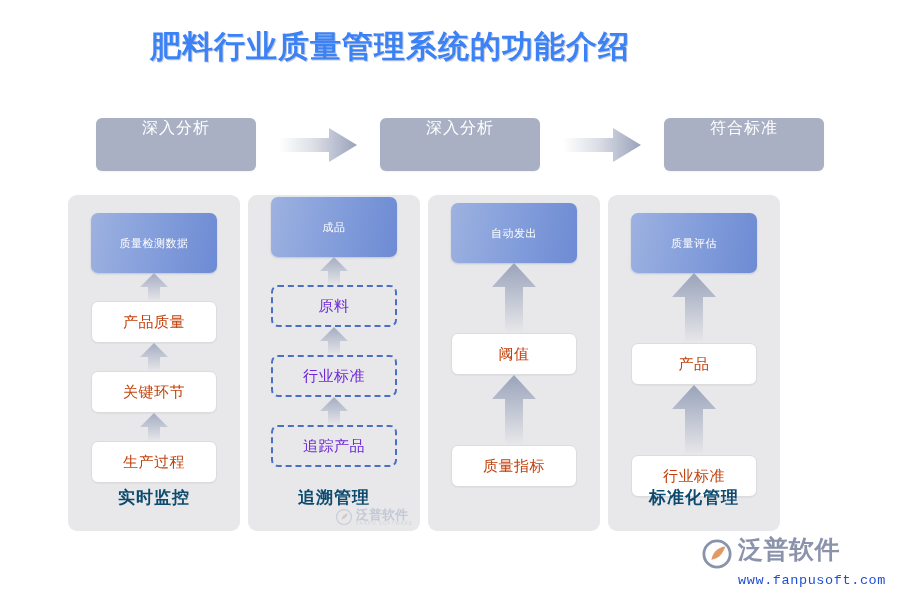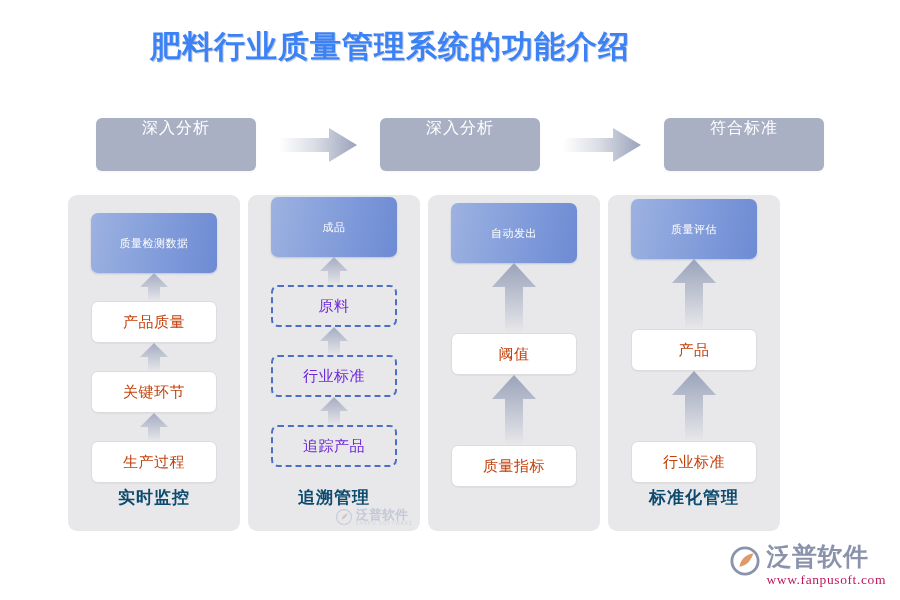--- a/index.html
+++ b/index.html
@@ -178,24 +178,24 @@
   .brand-name {
     font-size: 25px;
     font-weight: bold;
     color: #8a93ab;
     line-height: 1;
     font-family: "Liberation Sans", sans-serif;
     letter-spacing: 0.5px;
   }
   .brand-url {
     font-size: 13.5px;
-    color: #be185d;
-    font-family: Liberation Serif, serif;
+    color: #1d4ed8;
+    font-family: Liberation Mono, monospace;
     letter-spacing: 0.6px;
-    margin-top: 3px;
+    margin-top: 11px;
   }
 </style>
 </head>
 <body>
 
 <div class="page-title">肥料行业质量管理系统的功能介绍</div>
 
 <div class="flow-row">
 
   <div class="flow-pill">
@@ -385,21 +385,21 @@
       </svg>
     </div>
 
     <div class="node plain">
       <span>质量指标</span>
     </div>
 
   </div>
 
   <div class="panel">
-    <div class="node head" style="margin-top:4px">
+    <div class="node head" style="margin-top:18px">
       <span>质量评估</span>
     </div>
 
     <div class="v-arrow" style="height:70px">
       <svg width="46" height="70" viewBox="0 0 46 70" aria-hidden="true">
         <defs>
             <linearGradient id="ud1" x1="0" y1="0" x2="0" y2="1">
           <stop offset="0%" stop-color="#9aa3bb"></stop>
               <stop offset="100%" stop-color="#e8e8ea"></stop>
         </linearGradient>

